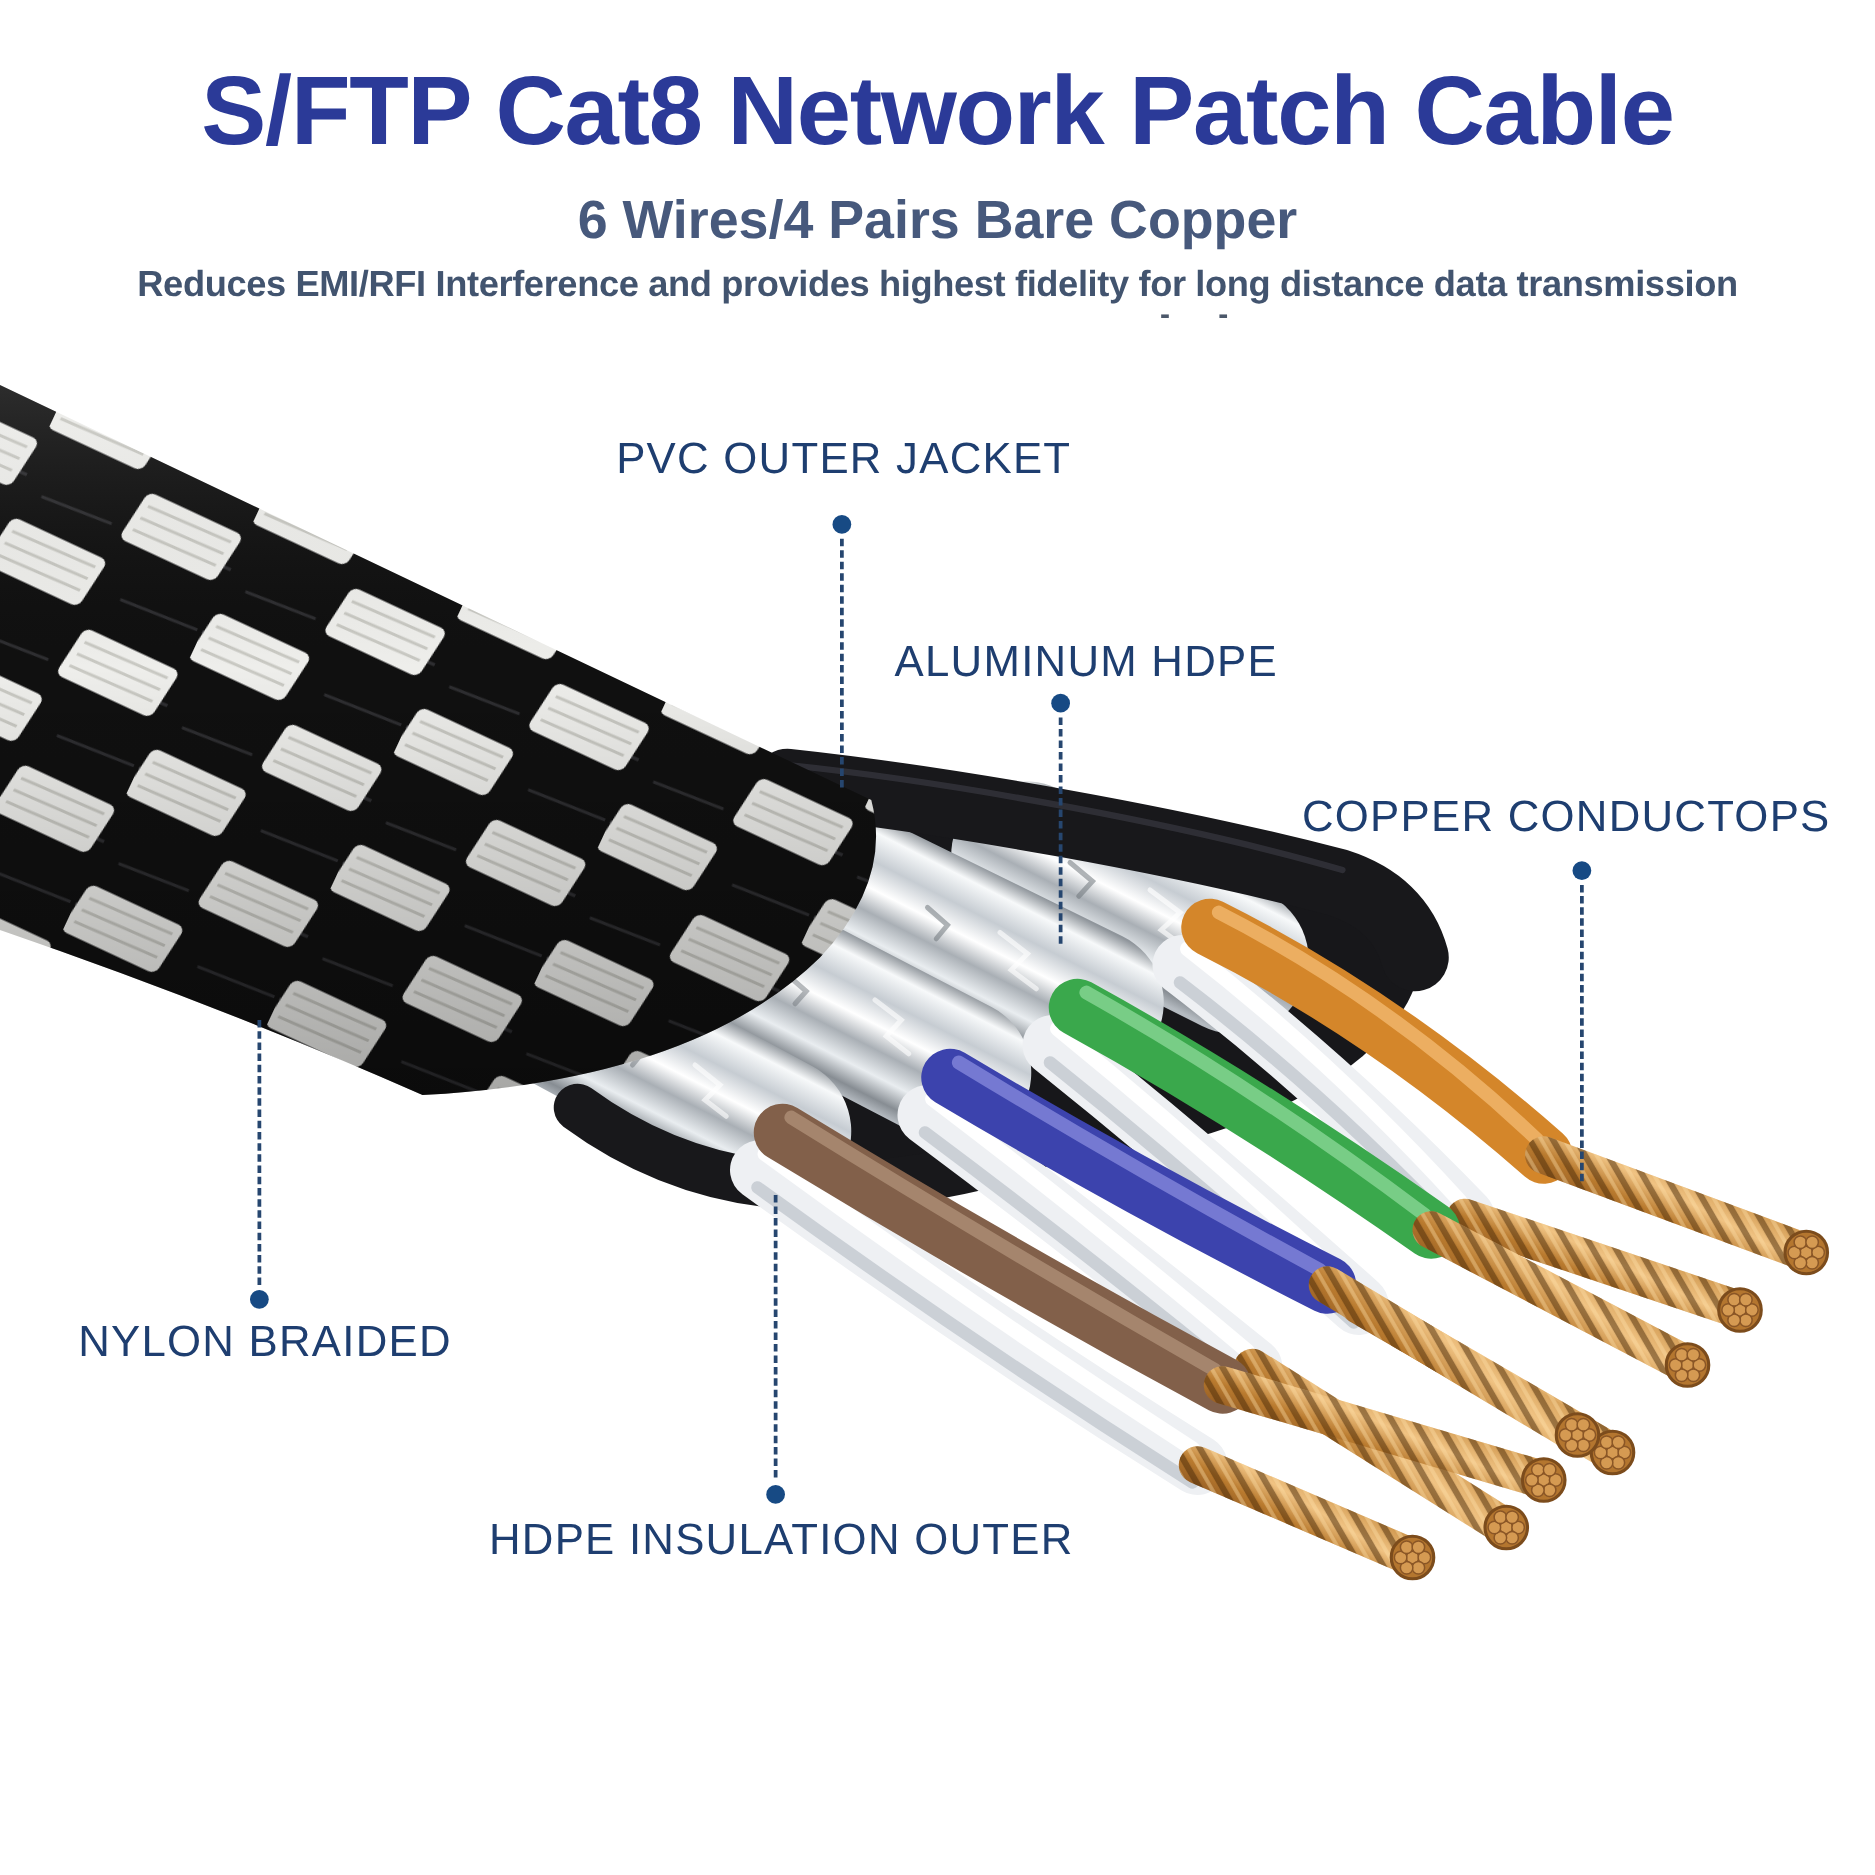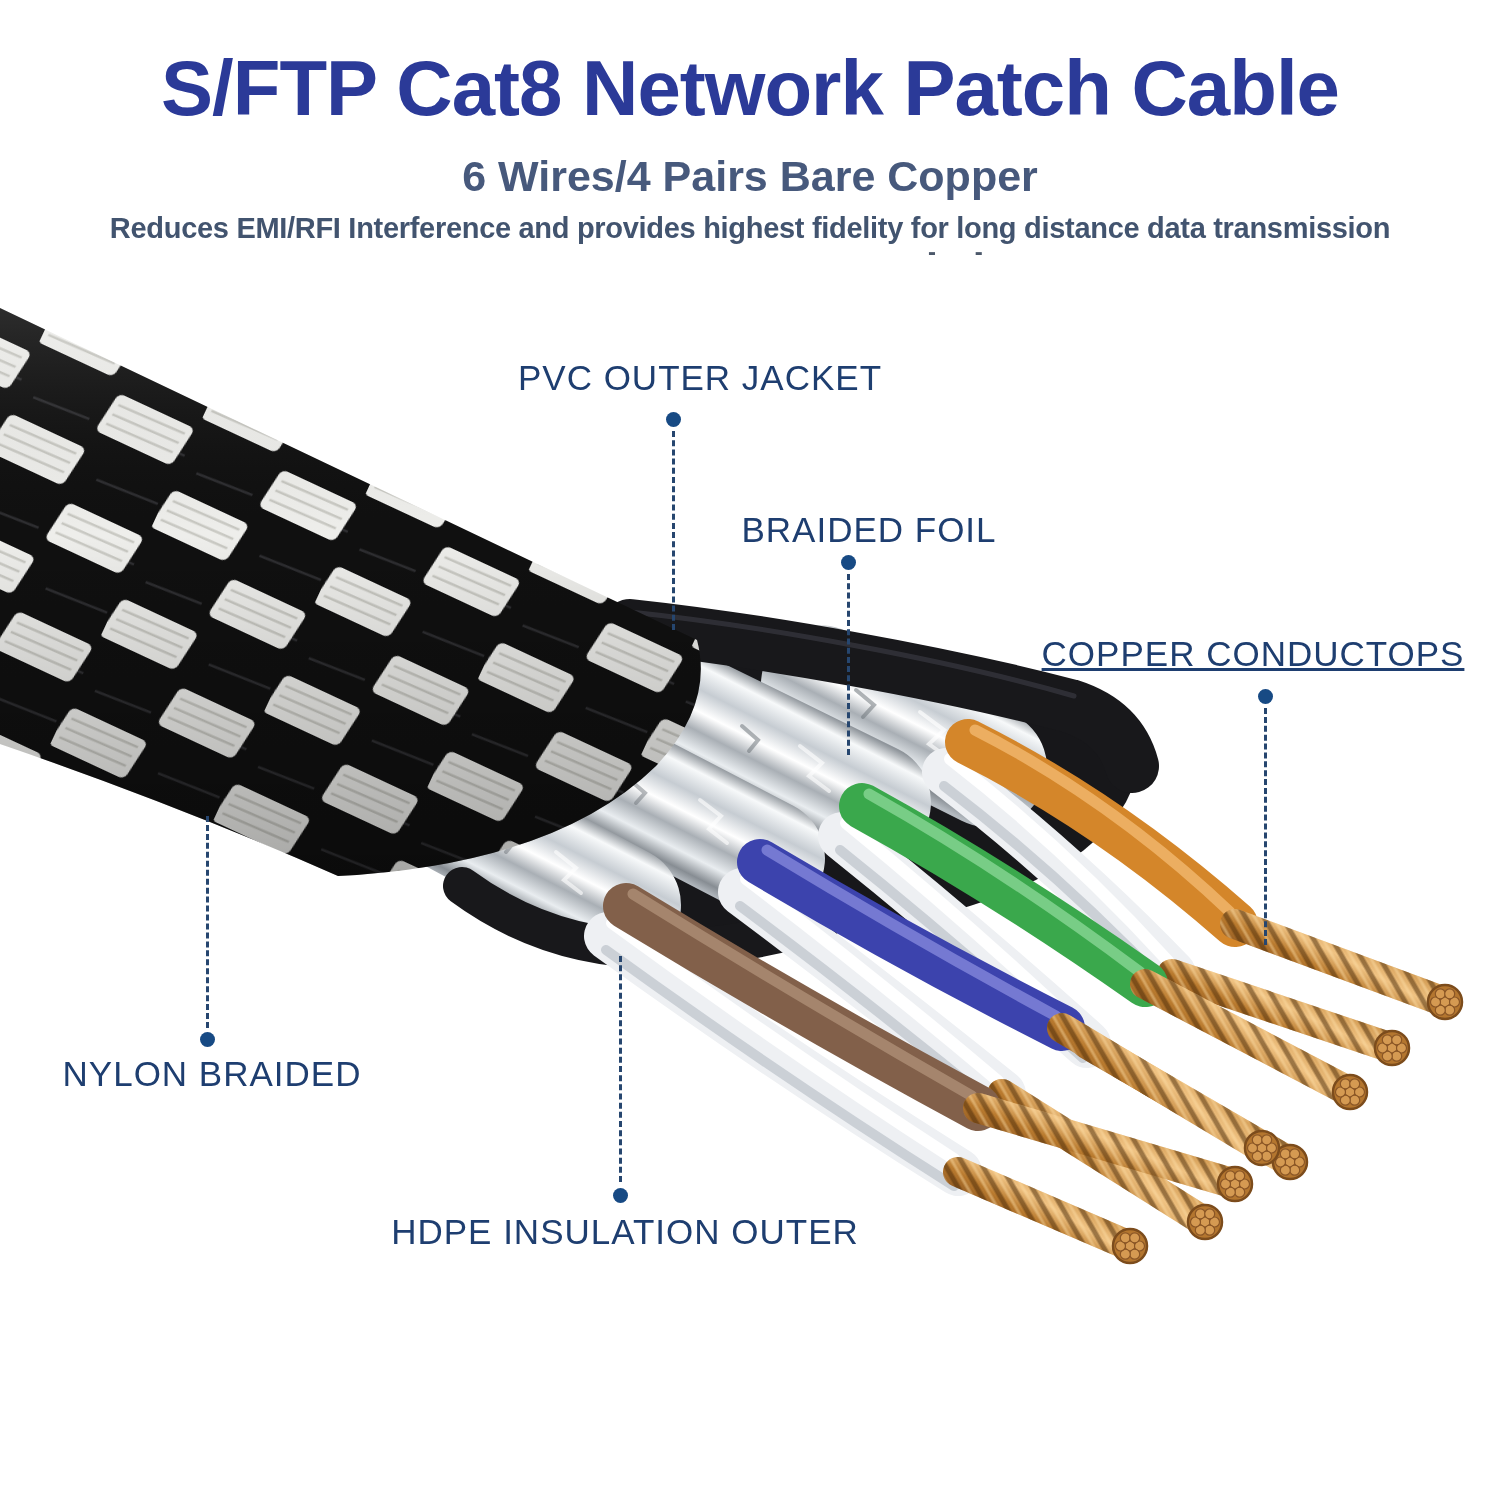--- a/index.html
+++ b/index.html
@@ -26,23 +26,23 @@
   }
   
   svg.cable{position:absolute;left:0;top:0;}
   
   .callout{
     position:absolute;transform:translateX(-50%);white-space:nowrap;
     font-size:35px;font-weight:400;color:#1e3e70;letter-spacing:1px;
   }
   .dot{position:absolute;width:15px;height:15px;border-radius:50%;background:#174a84;}
   .leader{position:absolute;width:0;border-left:3px dashed #26466f;}
-  #lbl-pvc   {left:675px; top:358px;margin-left:25px;}
+  #lbl-pvc   {left:675px; top:347px;}
   #lbl-alum  {left:869px; top:510px;}
-  #lbl-copper{left:1253px;top:634px;text-decoration:underline;}
+  #lbl-copper{left:1253px;top:634px;}
   #lbl-nylon {left:212px; top:1054px;}
   #lbl-hdpe  {left:625px; top:1212px;}
   #dot-pvc   {left:666px; top:412px;}
   #dot-alum  {left:841px; top:555px;}
   #dot-copper{left:1258px;top:689px;}
   #dot-nylon {left:200px; top:1032px;}
   #dot-hdpe  {left:613px; top:1188px;}
   #ln-pvc    {left:672px; top:431px;height:199px;}
   #ln-alum   {left:847px; top:574px;height:181px;}
   #ln-copper {left:1264px;top:708px;height:237px;}
@@ -244,21 +244,21 @@
     </g>
   </svg>
 
   <div class="callout" id="lbl-pvc">
     <span>PVC OUTER JACKET</span>
   </div>
   <div class="dot" id="dot-pvc"></div>
   <div class="leader" id="ln-pvc"></div>
 
   <div class="callout" id="lbl-alum">
-    <span>BRAIDED FOIL</span>
+    <span>ALUMINUM HDPE</span>
   </div>
   <div class="dot" id="dot-alum"></div>
   <div class="leader" id="ln-alum"></div>
 
   <div class="callout" id="lbl-copper">
     <span>COPPER CONDUCTOPS</span>
   </div>
   <div class="dot" id="dot-copper"></div>
   <div class="leader" id="ln-copper"></div>
 

